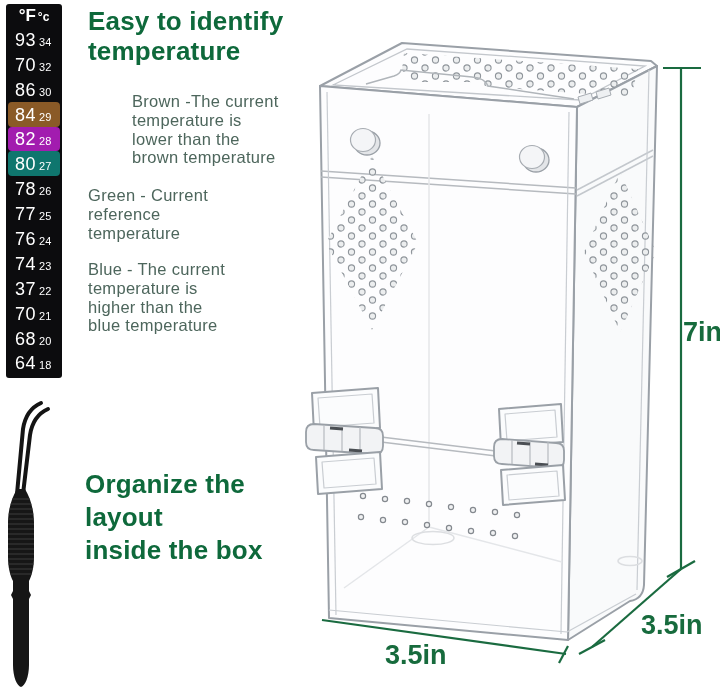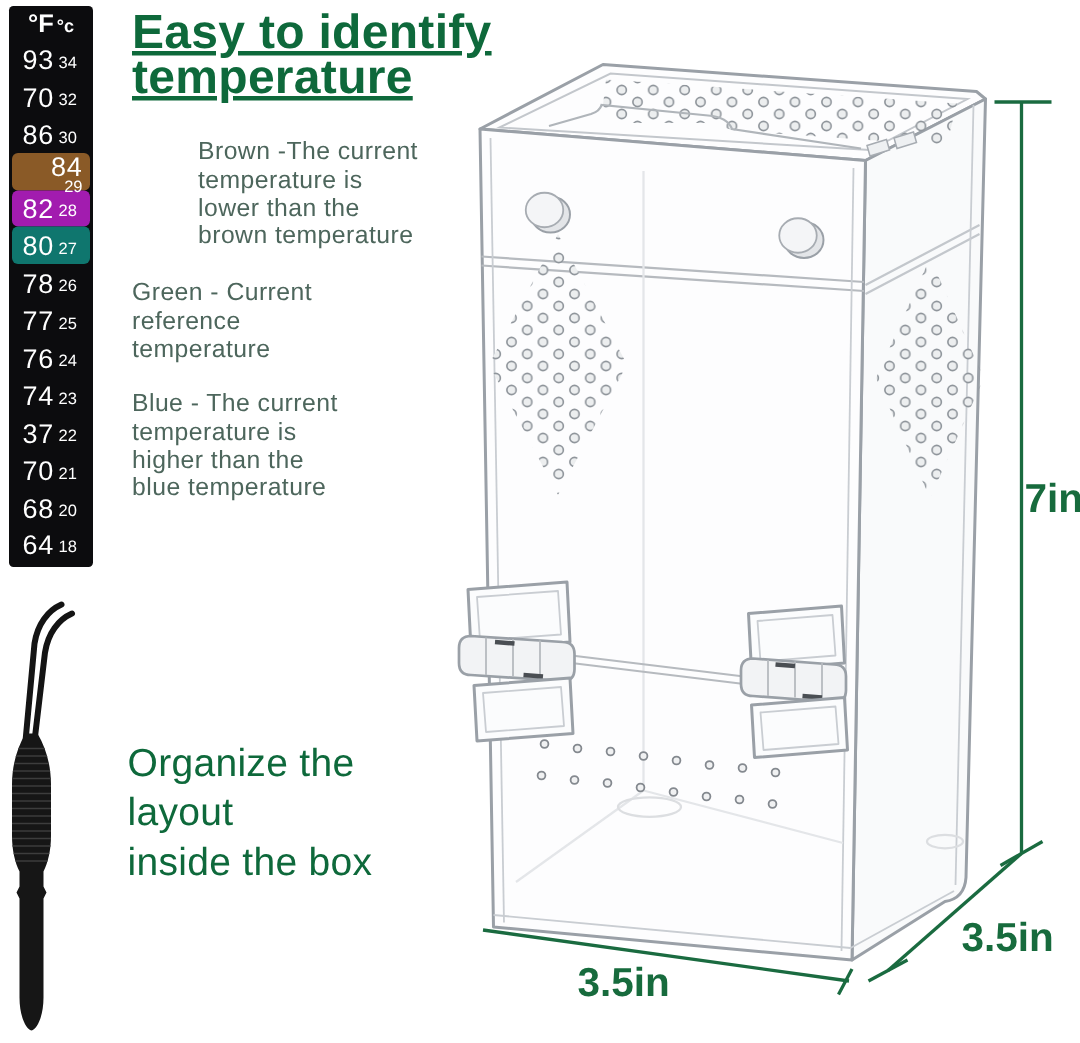--- a/index.html
+++ b/index.html
@@ -10,26 +10,26 @@
   .strip{position:absolute;left:6px;top:4px;width:56px;height:374px;background:#0c0c0e;
          border-radius:3px;padding:2px 0;box-sizing:border-box;}
   .strip-header{color:#fff;display:flex;align-items:baseline;justify-content:center;gap:2px;height:21px;}
   .strip-header .f-sym{font-size:17px;font-weight:bold;}
   .strip-header .c-sym{font-size:12px;font-weight:bold;}
   .strip-row{height:24.9px;display:flex;align-items:flex-end;padding:0 5px 3px 7px;color:#fff;
              box-sizing:border-box;margin:0 2px;border-radius:4px;}
   .strip-row .f{font-size:18px;font-weight:normal;letter-spacing:.5px;line-height:1;}
   .strip-row .c{font-size:11px;font-weight:normal;margin-left:3px;line-height:1;margin-bottom:1px;}
   
-  .h1{position:absolute;left:88px;top:6px;font-size:32px;line-height:30px;font-weight:bold;
-      color:#0e693b;white-space:pre-line;letter-spacing:.2px;text-decoration:underline;}
+  .h1{position:absolute;left:88px;top:6px;font-size:26px;line-height:30px;font-weight:bold;
+      color:#0e693b;white-space:pre-line;letter-spacing:.2px;}
   .note{position:absolute;left:88px;font-size:16.5px;line-height:18.8px;color:#4d665c;
         white-space:pre-line;letter-spacing:.3px;}
   .note-brown{top:92px;margin-left:44px;} .note-green{top:186px;} .note-blue{top:260px;}
-  .h2{position:absolute;left:85px;top:492px;font-size:26px;line-height:33px;font-weight:normal;
+  .h2{position:absolute;left:85px;top:468px;font-size:26px;line-height:33px;font-weight:bold;
       color:#0e693b;white-space:pre-line;letter-spacing:.2px;}
   
   .dim{position:absolute;font-weight:bold;color:#176b3d;}
   .dim-h{left:683px;top:317px;font-size:27px;}
   .dim-w{left:385px;top:640px;font-size:27px;}
   .dim-d{left:641px;top:610px;font-size:27px;}
 </style>
 </head>
 <body>
 
@@ -180,21 +180,21 @@
           <span class="c">34</span>
         </div>
         <div class="strip-row">
           <span class="f">70</span>
           <span class="c">32</span>
         </div>
         <div class="strip-row">
           <span class="f">86</span>
           <span class="c">30</span>
         </div>
-        <div class="strip-row" style="background: rgb(138, 90, 39); flex-direction: column;">
+        <div class="strip-row" style="background: rgb(138, 90, 39);">
           <span class="f">84</span>
           <span class="c">29</span>
         </div>
         <div class="strip-row" style="background: #a21caf;">
           <span class="f">82</span>
           <span class="c">28</span>
         </div>
         <div class="strip-row" style="background: #0f766e;">
           <span class="f">80</span>
           <span class="c">27</span>

